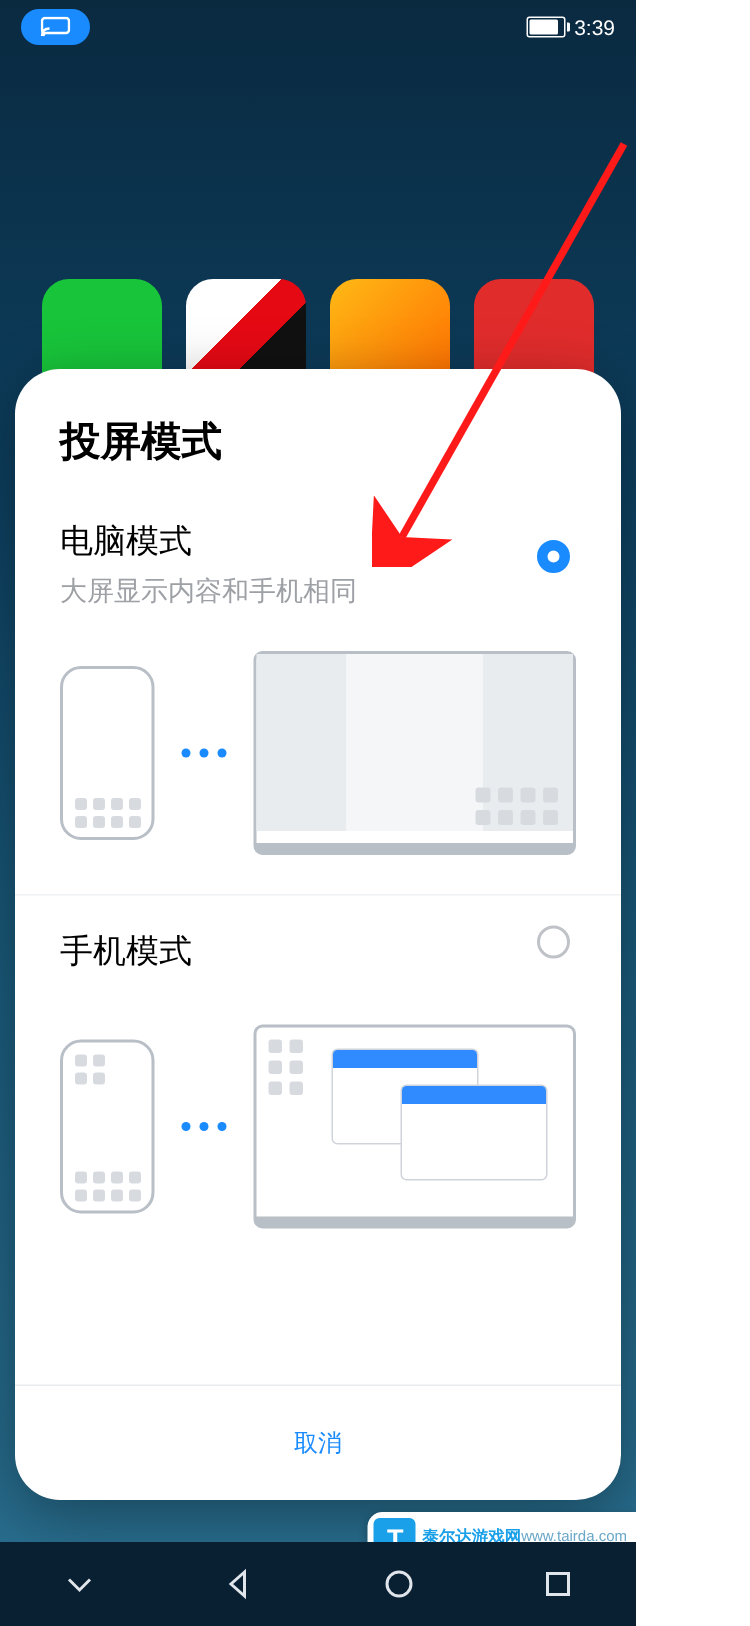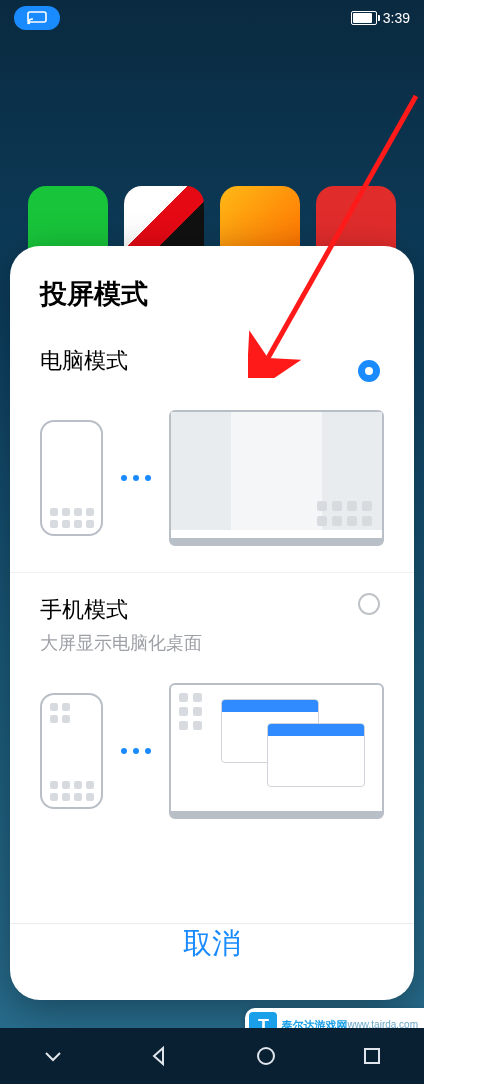--- a/index.html
+++ b/index.html
@@ -52,21 +52,21 @@
 .tv2{width:220px;height:126px;border:2px solid #b9bfc6;border-bottom-width:8px;border-radius:6px;position:relative;background:#fff;}
 .tv2 .win{position:absolute;width:96px;height:62px;background:#fff;border:1px solid #d0d4da;border-radius:4px;}
 .tv2 .win .bar{height:12px;background:#2f8bff;border-radius:3px 3px 0 0;}
 .tv2 .w1{left:50px;top:14px;}
 .tv2 .w2{left:96px;top:38px;}
 .tv2 .task{position:absolute;left:8px;top:8px;display:grid;grid-template-columns:repeat(2,9px);gap:5px;}
 .tv2 .task span{width:9px;height:9px;background:#d7dbe0;border-radius:2px;}
 
 .divider{height:1px;background:#eef0f2;margin:0 -30px;}
 
-.cancel{height:76px;display:flex;justify-content:center;color:#1a8bff;font-size:29px;border-top:1px solid #eaecee;}
+.cancel{height:76px;display:flex;align-items:center;justify-content:center;color:#1a8bff;font-size:16px;border-top:1px solid #eaecee;}
 
 
 .arrow{position:absolute;top:88px;left:248px;pointer-events:none;}
 
 
 .nav{position:absolute;left:0;right:0;bottom:0;height:56px;background:#091f32;display:flex;align-items:center;justify-content:space-around;}
 .nav svg{fill:none;stroke:#dfe5ea;stroke-width:2;}
 
 
 .wm{position:absolute;right:0;bottom:40px;display:flex;align-items:center;background:#fff;border-radius:10px 0 0 10px;padding:4px 6px 4px 4px;box-shadow:0 2px 6px rgba(0,0,0,.25);}
@@ -104,20 +104,21 @@
     <div class="app-icon a3"></div>
     <div class="app-icon a4"></div>
   </div>
 
   <div class="sheet">
     <div class="sheet-inner">
       <div class="sheet-title">投屏模式</div>
 
       <div class="option">
         <div class="opt-title">电脑模式</div>
+        <div class="opt-sub">大屏显示内容和手机相同</div>
         <div class="radio radio-on"></div>
       </div>
       <div class="illus">
         <div class="phone-mini">
           <div class="dots">
               <span></span>
               <span></span>
               <span></span>
               <span></span>
               <span></span>
@@ -145,21 +146,20 @@
               <span></span>
               <span></span>
             </div>
         </div>
       </div>
 
       <div class="divider"></div>
 
       <div class="option" style="padding-top:22px;">
         <div class="opt-title">手机模式</div>
-        <div class="opt-sub">大屏显示电脑化桌面</div>
         <div class="radio radio-off"></div>
       </div>
       <div class="illus">
         <div class="phone-mini">
           <div class="dots dots-top">
               <span></span>
               <span></span>
               <span></span>
               <span></span>
             </div>

